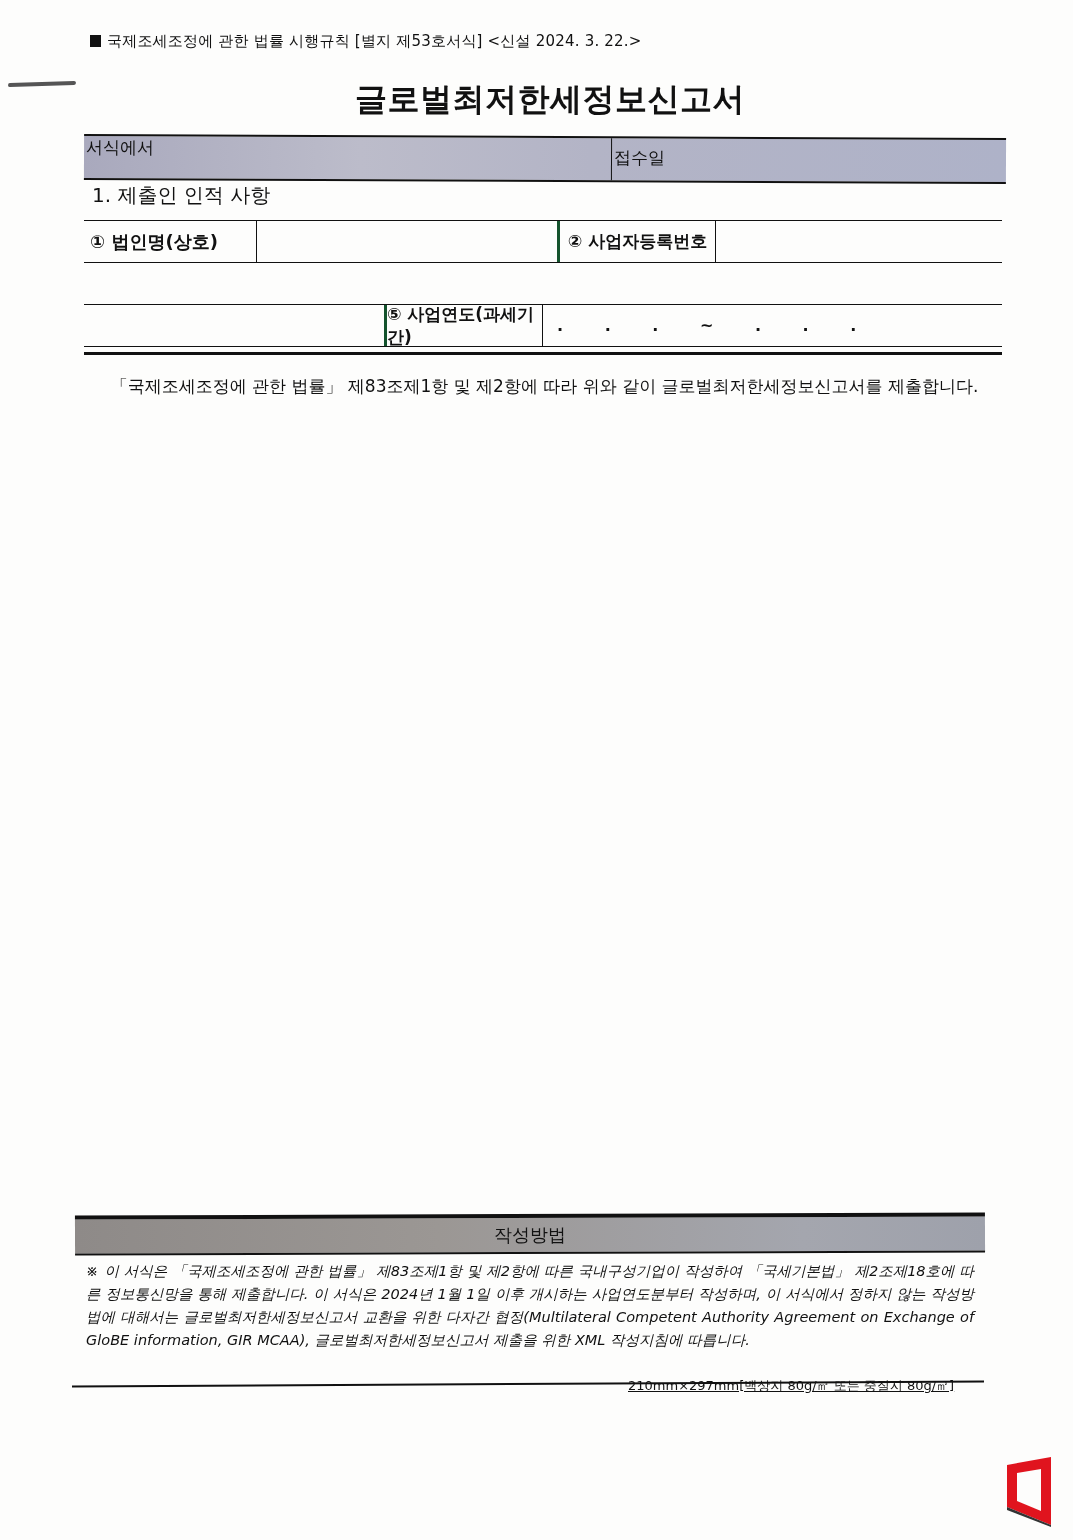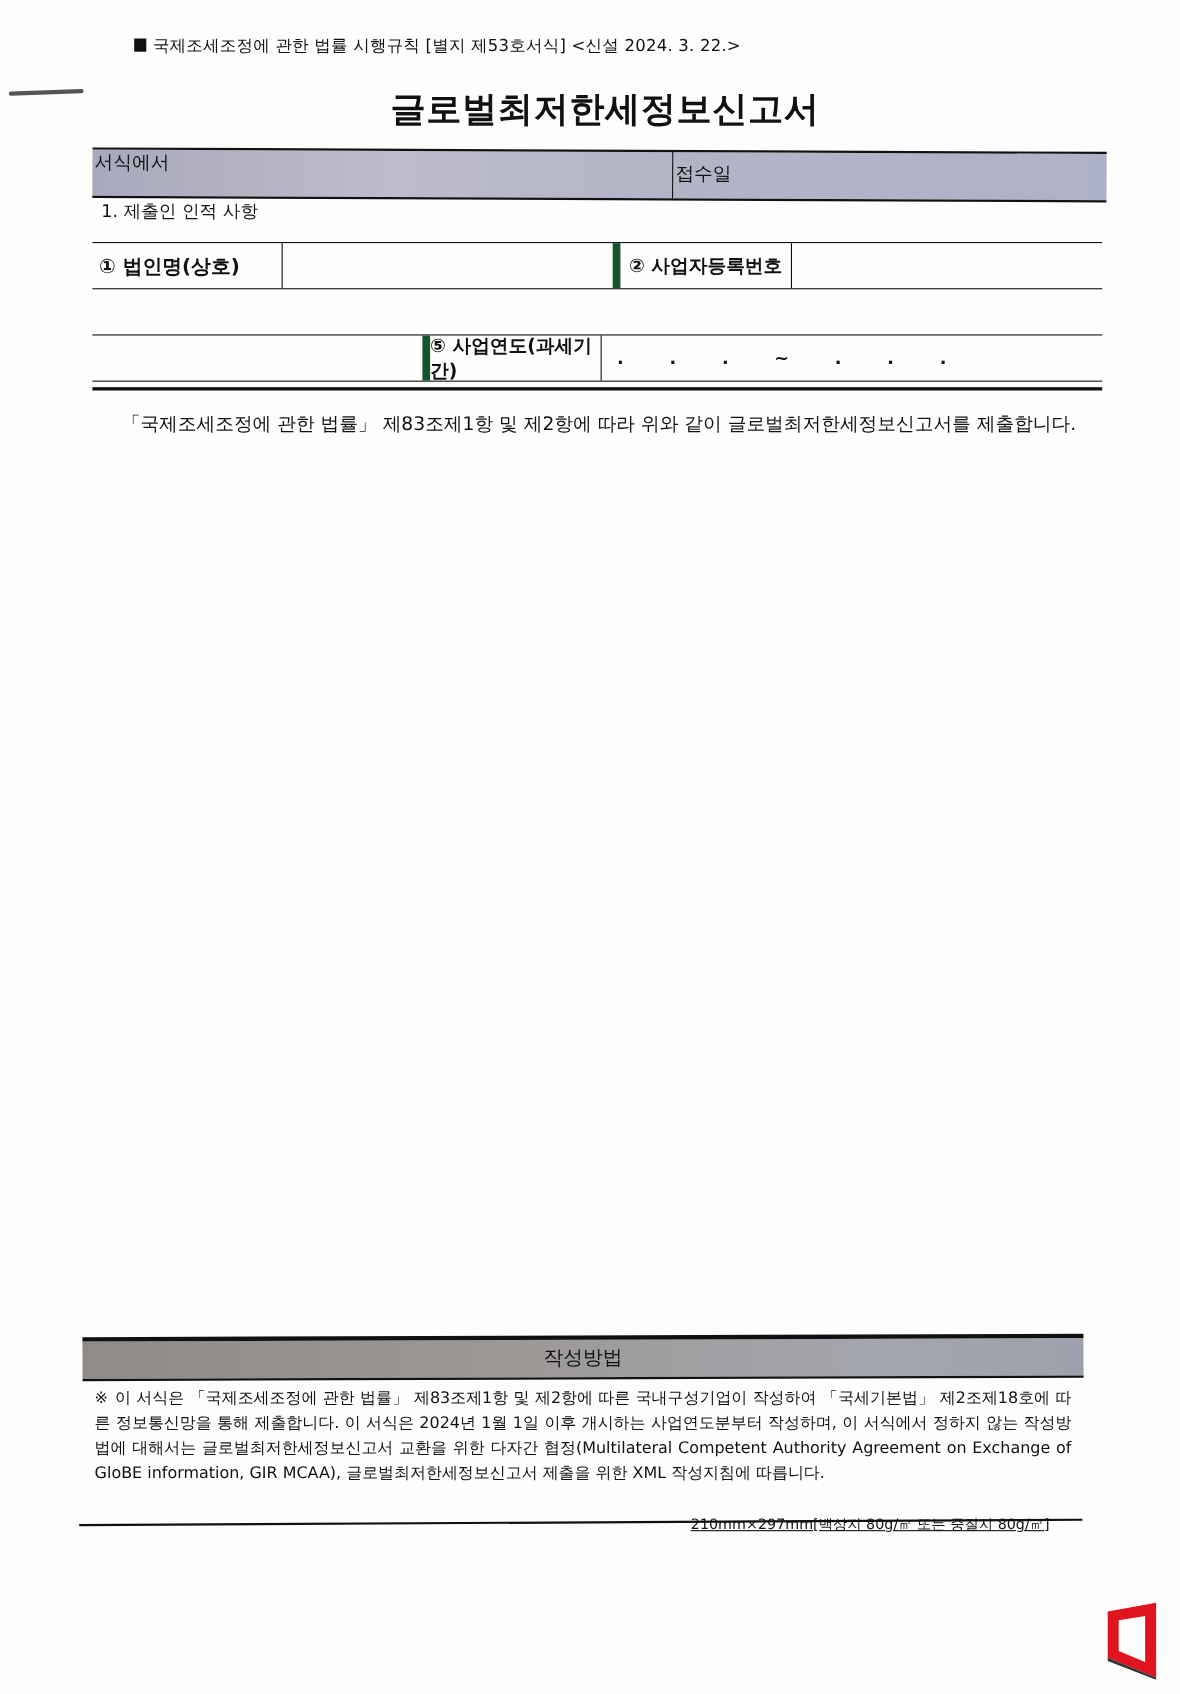--- a/index.html
+++ b/index.html
@@ -2,50 +2,50 @@
 <html><head>
   <meta charset="utf-8">
   <style>
     html, body { margin: 0; padding: 0; }
     body {
       width: 1073px; height: 1540px; position: relative; overflow: hidden;
       background: #fdfdfc; color: #111;
       font-family: "DejaVu Sans", "Liberation Sans", sans-serif;
     }
     .abs { position: absolute; }
-    .form-ref { left: 90px; top: 32px; font-size: 15px; letter-spacing: 0.2px; margin-left: 32px; }
+    .form-ref { left: 90px; top: 32px; font-size: 15px; letter-spacing: 0.2px; }
     .form-ref .sq { display: inline-block; width: 11px; height: 12px; background: #111; margin-right: 6px; vertical-align: -1px; }
     .scribble { left: 8px; top: 82px; width: 68px; height: 4px; background: #555; border-radius: 2px; transform: rotate(-2deg); }
     .title { left: 0; width: 1100px; top: 78px; text-align: center; font-size: 32px; font-weight: bold; letter-spacing: 0.5px; }
 
     .receipt { left: 84px; top: 136px; width: 922px; height: 42px;
       border-top: 2px solid #111; border-bottom: 2px solid #111;
       background: linear-gradient(90deg, #a9a9bd 0%, #bcbcca 30%, #b3b4c6 55%, #aeb2c8 100%);
       display: flex; transform: rotate(0.25deg); }
     .receipt .cell { font-size: 17px; padding-left: 2px; }
     .receipt .c1 { width: 525px; border-right: 1px solid #111; padding-top: 0px; }
     .receipt .c2 { flex: 1; padding-top: 8px; }
 
-    .sec-title { left: 92px; top: 182px; font-size: 16px; }
+    .sec-title { left: 92px; top: 182px; font-size: 20px; }
     .tbl { left: 84px; top: 220px; width: 918px; font-weight: bold; }
     .row { display: flex; height: 41px; border-top: 1.5px solid #111; align-items: center; }
     .row:last-child { border-bottom: 1.5px solid #111; }
     .lbl { width: 166px; font-size: 18px; padding-left: 6px; height: 100%; display: flex; align-items: center; border-right: 1px solid #111; }
     .val { height: 100%; }
-    .lbl2 { width: 155px; font-size: 17px; height: 100%; display: flex; align-items: center; justify-content: center; border-left: 7px solid #14532d; border-right: 1px solid #111; }
+    .lbl2 { width: 155px; font-size: 17px; height: 100%; display: flex; align-items: center; justify-content: center; border-left: 3px solid #14532d; border-right: 1px solid #111; }
     .period { font-size: 16px; padding-left: 14px; letter-spacing: 18px; }
     .double-rule { left: 84px; top: 352px; width: 918px; height: 3px; background: #111; }
 
     .statement { left: 92px; top: 372px; width: 905px; font-size: 17px; line-height: 28px; text-align: center; }
 
     .howto-bar { left: 75px; top: 1214px; width: 910px; height: 34px;
       border-top: 4px solid #111; border-bottom: 2px solid #111;
       background: linear-gradient(90deg, #8e8a88 0%, #9b9794 40%, #a4a6ae 80%, #9ea1ab 100%);
       text-align: center; font-size: 18px; line-height: 34px; transform: rotate(-0.2deg); }
-    .howto-text { left: 86px; top: 1260px; width: 888px; font-size: 14.5px; line-height: 23px; text-align: justify; }
+    .howto-text { left: 86px; top: 1260px; width: 888px; font-size: 14.5px; line-height: 23px; text-align: justify; font-style: italic; }
     .howto-text .mark { margin-right: 6px; }
     .bottom-rule { left: 72px; top: 1383px; width: 912px; height: 2px; background: #111; transform: rotate(-0.3deg); }
     .paper-spec { left: 628px; top: 1377px; font-size: 13px; text-decoration: underline; }
 
     .logo { left: 1003px; top: 1455px; width: 52px; height: 72px; }
   </style>
 </head>
 <body>
 
 <div class="abs form-ref"><span class="sq"></span><span>국제조세조정에 관한 법률 시행규칙 [별지 제53호서식] &lt;신설 2024. 3. 22.&gt;</span></div>

